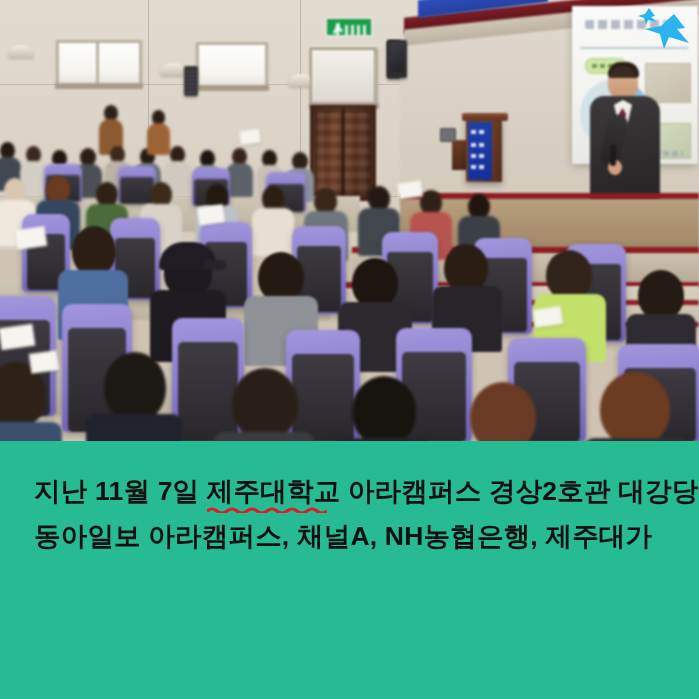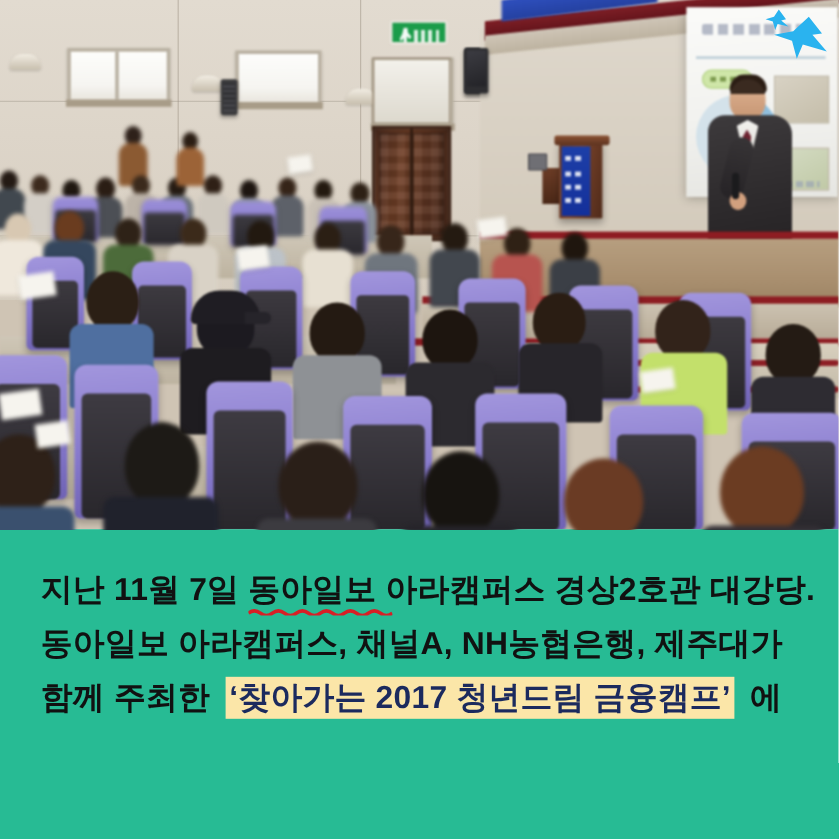--- a/index.html
+++ b/index.html
@@ -689,25 +689,24 @@
         <path d="M16 4 L22 12 L18 13 L24 18 L15 16 L13 21 L11 14 L5 12 L12 10 Z" fill="#2ab3ef"></path>
         <path d="M41 10 L52 24 L44 25 L56 39 L36 33 L31 45 L27 30 L12 25 L28 22 Z" fill="#2ab3ef"></path>
       </svg>
     </div>
 
   </div>
 
   <div id="caption" style="background: rgb(39, 187, 148);">
     <div id="caption-inner">
 
-      <div class="cap-line"><span>지난 11월 7일 </span><span class="spell"><span>동아일보</span><svg class="wave" viewBox="0 0 120 6" preserveAspectRatio="none">
+      <div class="cap-line"><span>지난 11월 7일 </span><span class="spell"><span>제주대학교</span><svg class="wave" viewBox="0 0 120 6" preserveAspectRatio="none">
                 <path d="M0 4 Q5 0 10 4 T20 4 T30 4 T40 4 T50 4 T60 4 T70 4 T80 4 T90 4 T100 4 T110 4 T120 4" fill="none" stroke="#d81f26" stroke-width="3"></path>
               </svg></span><span> 아라캠퍼스 경상2호관 대강당.</span></div>
 
       <div class="cap-line"><span>동아일보 아라캠퍼스, 채널A, NH농협은행, 제주대가</span></div>
 
-      <div class="cap-line"><span>함께 주최한</span><span class="sp"></span><span class="hl">‘찾아가는 2017 청년드림 금융캠프’</span><span class="sp"></span><span>에</span></div>
 
 
     </div>
   </div>
 
 </div>
 
 </body></html>

